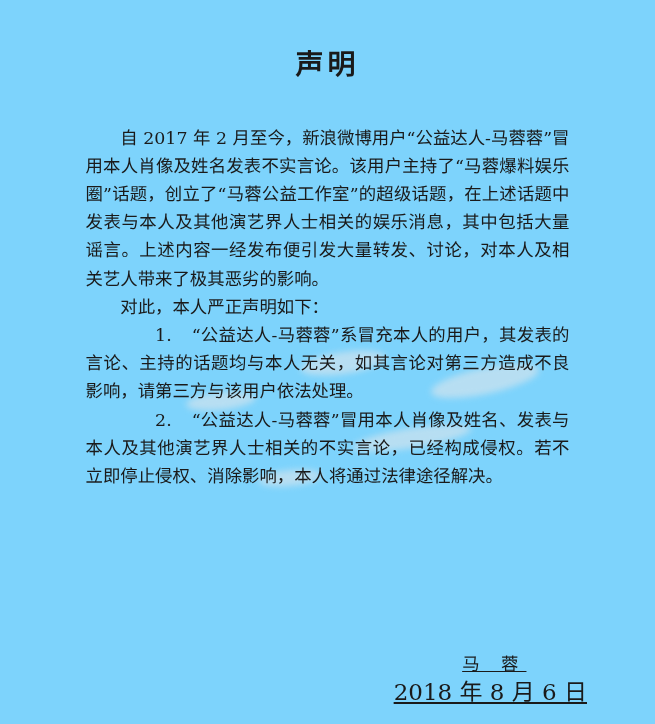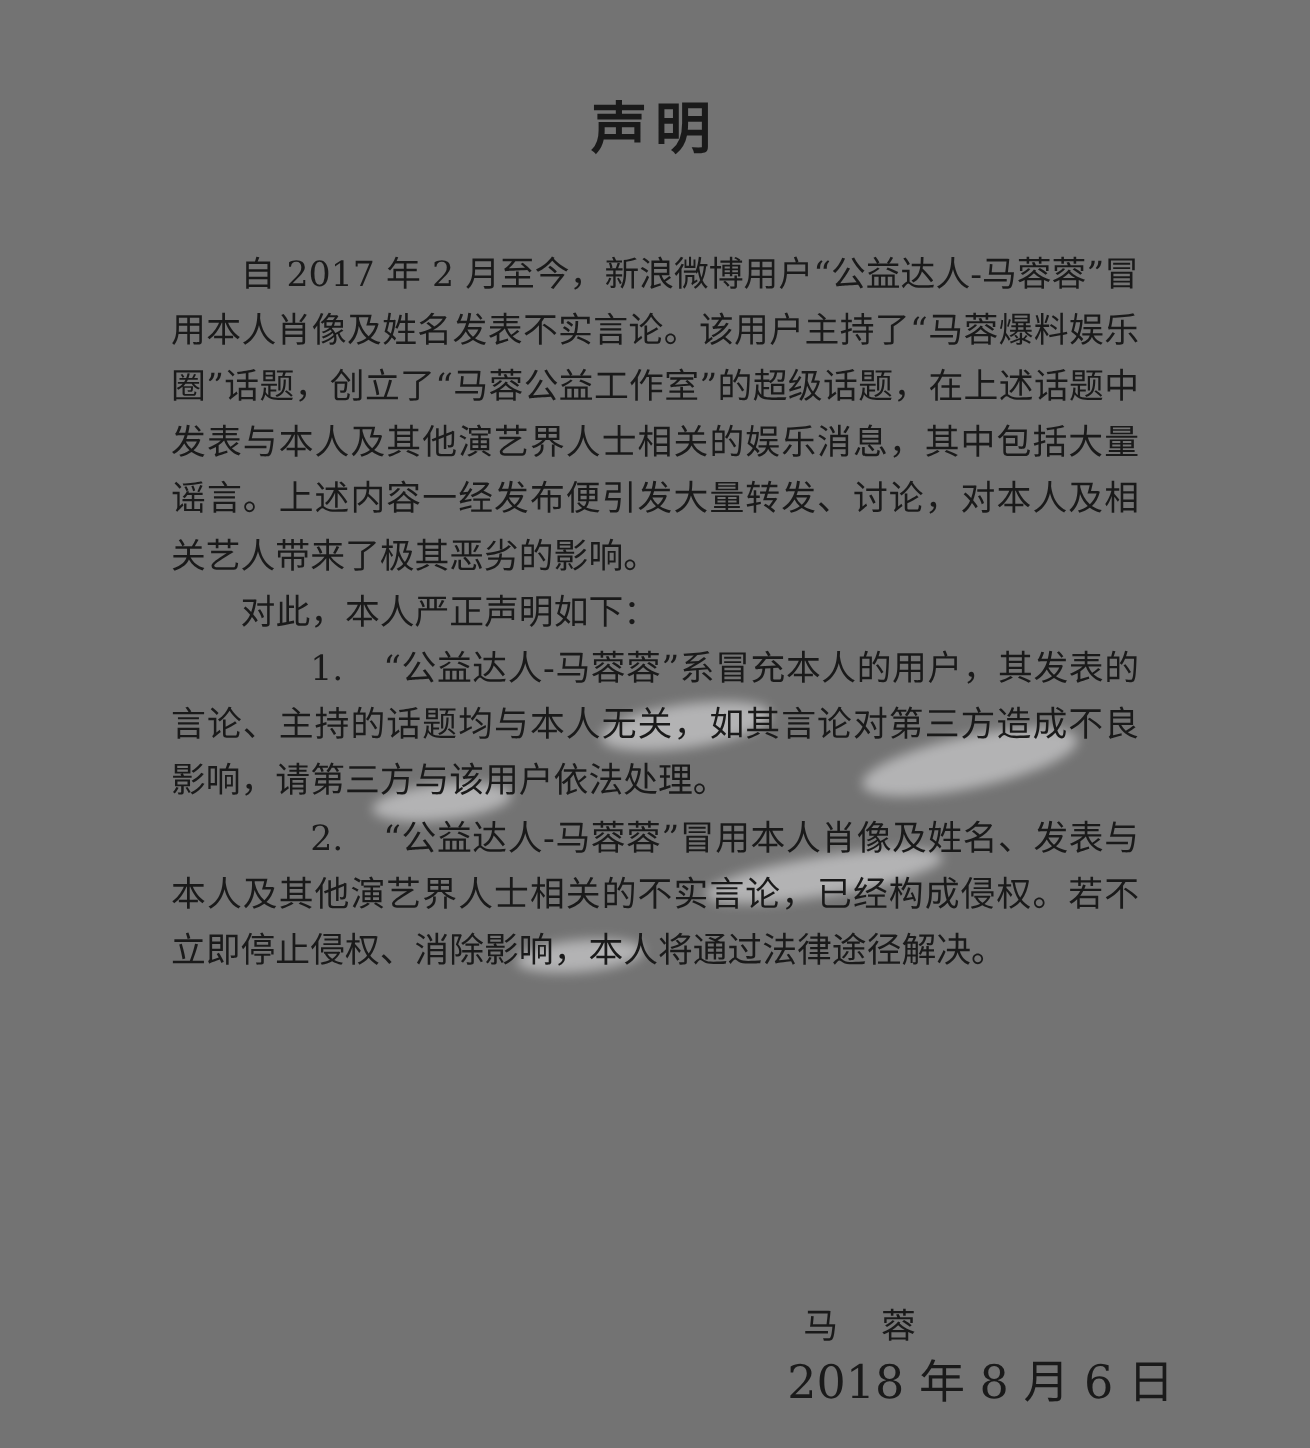--- a/index.html
+++ b/index.html
@@ -11,21 +11,21 @@
 
   body {
     font-family: "DejaVu Serif", "Liberation Serif", serif;
     color: #1a1a1a;
   }
 
   #page {
     position: relative;
     width: 655px;
     height: 724px;
-    background: #737373;
+    background: #7dd3fc;
     overflow: hidden;
     box-sizing: border-box;
   }
 
   
   .watermark {
     position: absolute;
     pointer-events: none;
     border-radius: 50%;
     background: #e8e8ea;
@@ -91,21 +91,23 @@
   p.spacer-para {
     margin: 0;
     height: 28.2px;
   }
 
   
   .sign-block {
     position: absolute;
     right: 68px;
     bottom: 18px;
+    text-align: center;
     z-index: 2;
+    text-decoration: underline;
   }
   .sign-name {
     font-size: 17.4px;
     line-height: 28.2px;
     letter-spacing: 8px;
     text-indent: 8px;
     font-family: "DejaVu Serif", "Liberation Serif", serif;
   }
   .sign-date {
     font-size: 23px;

